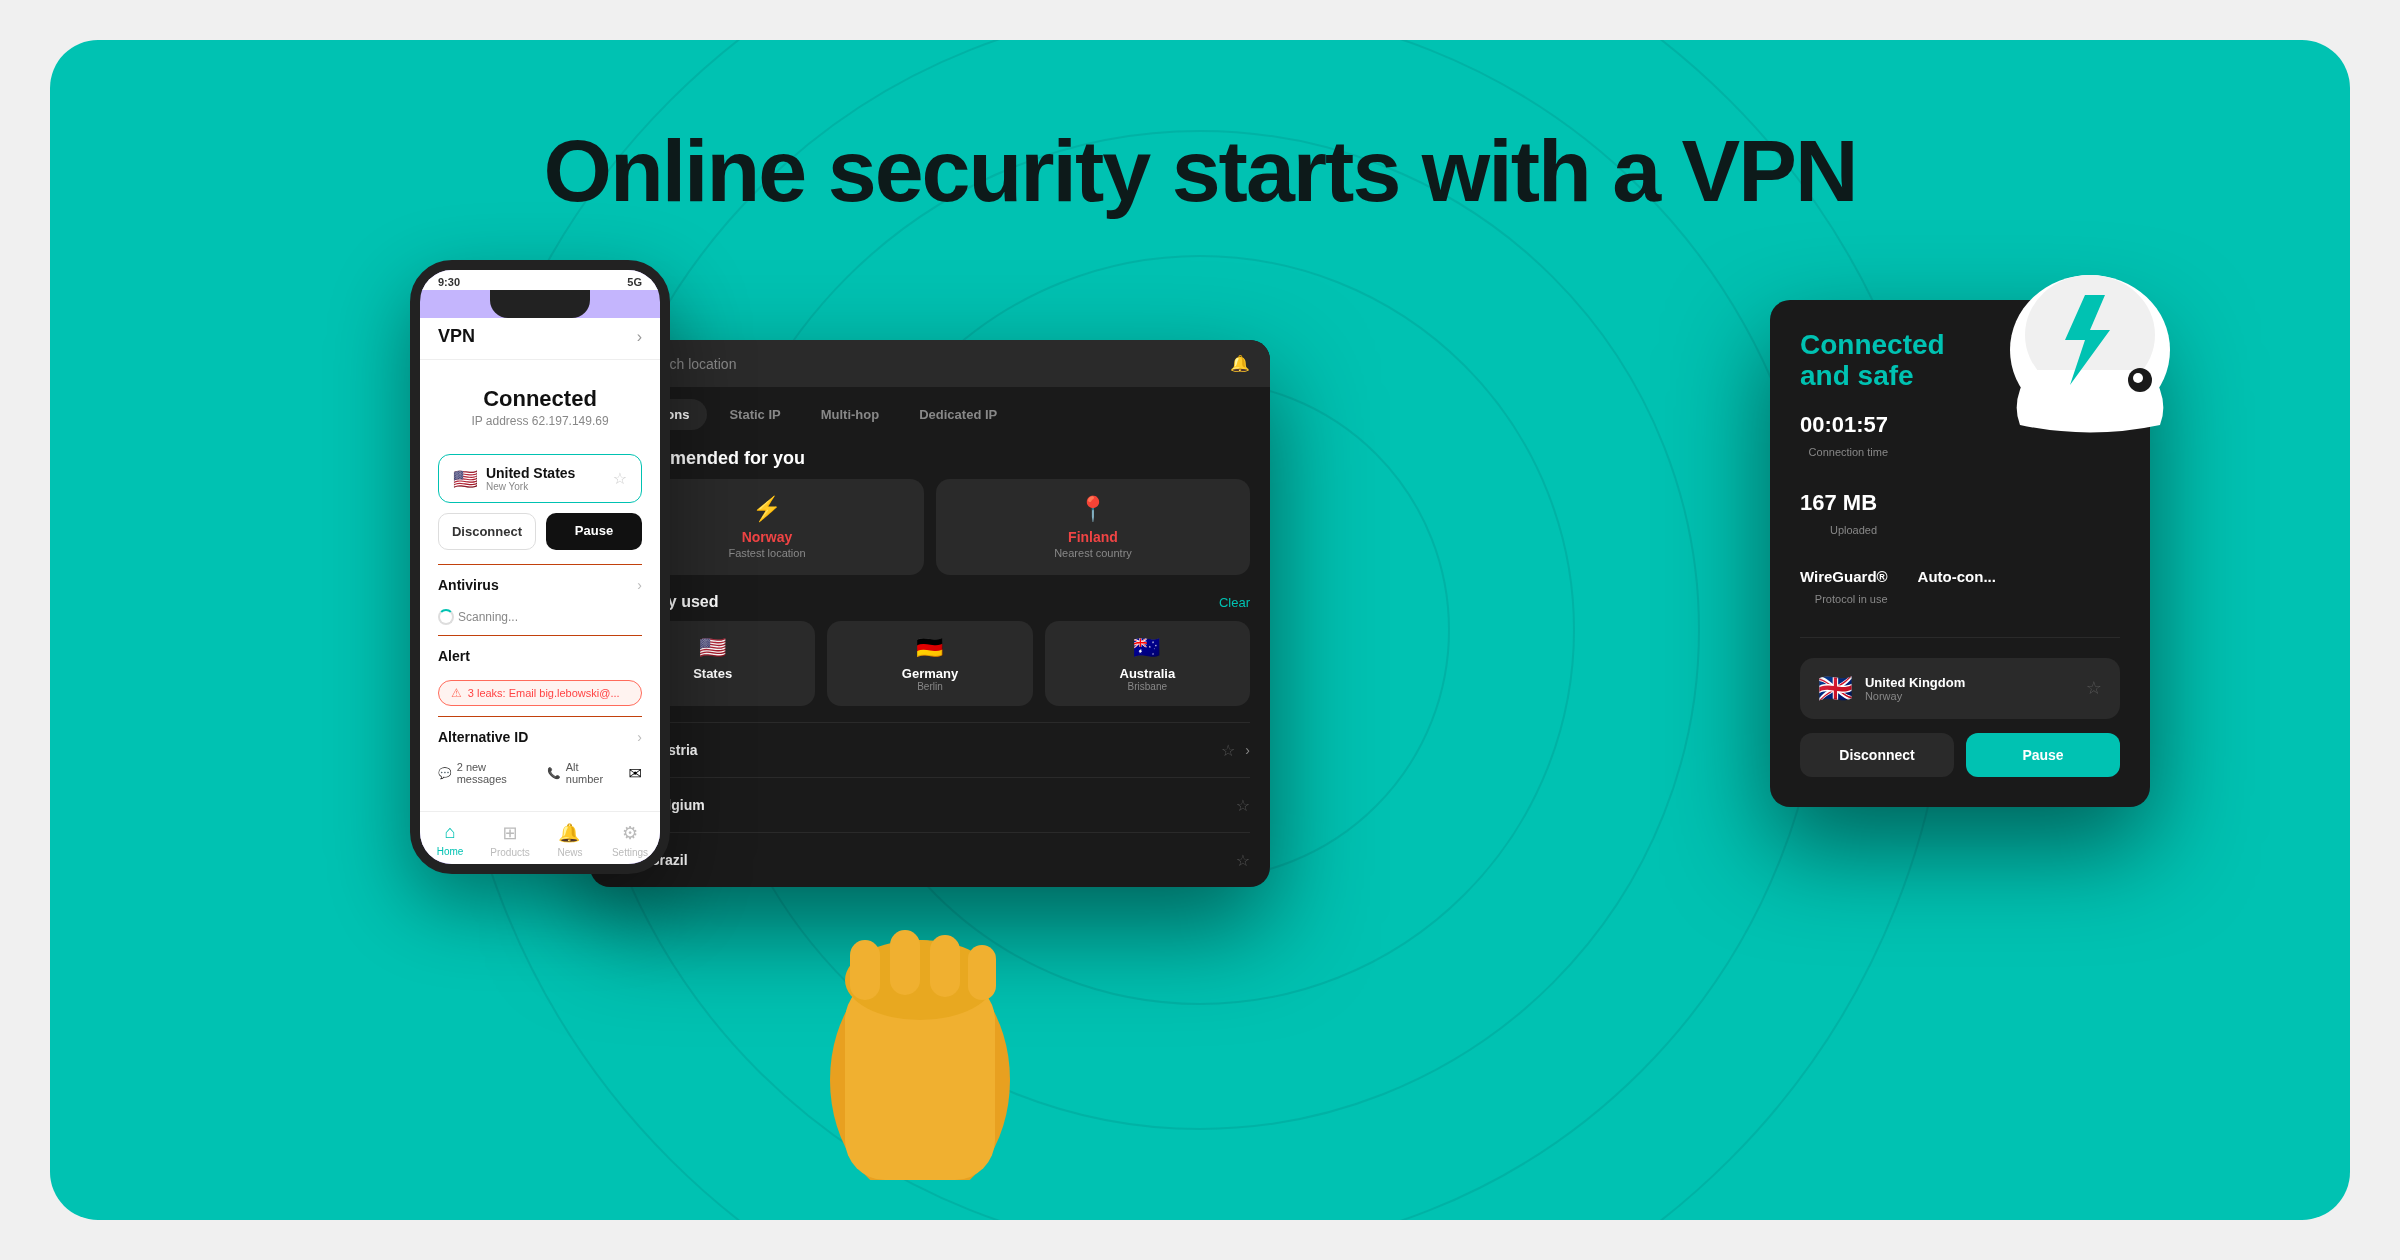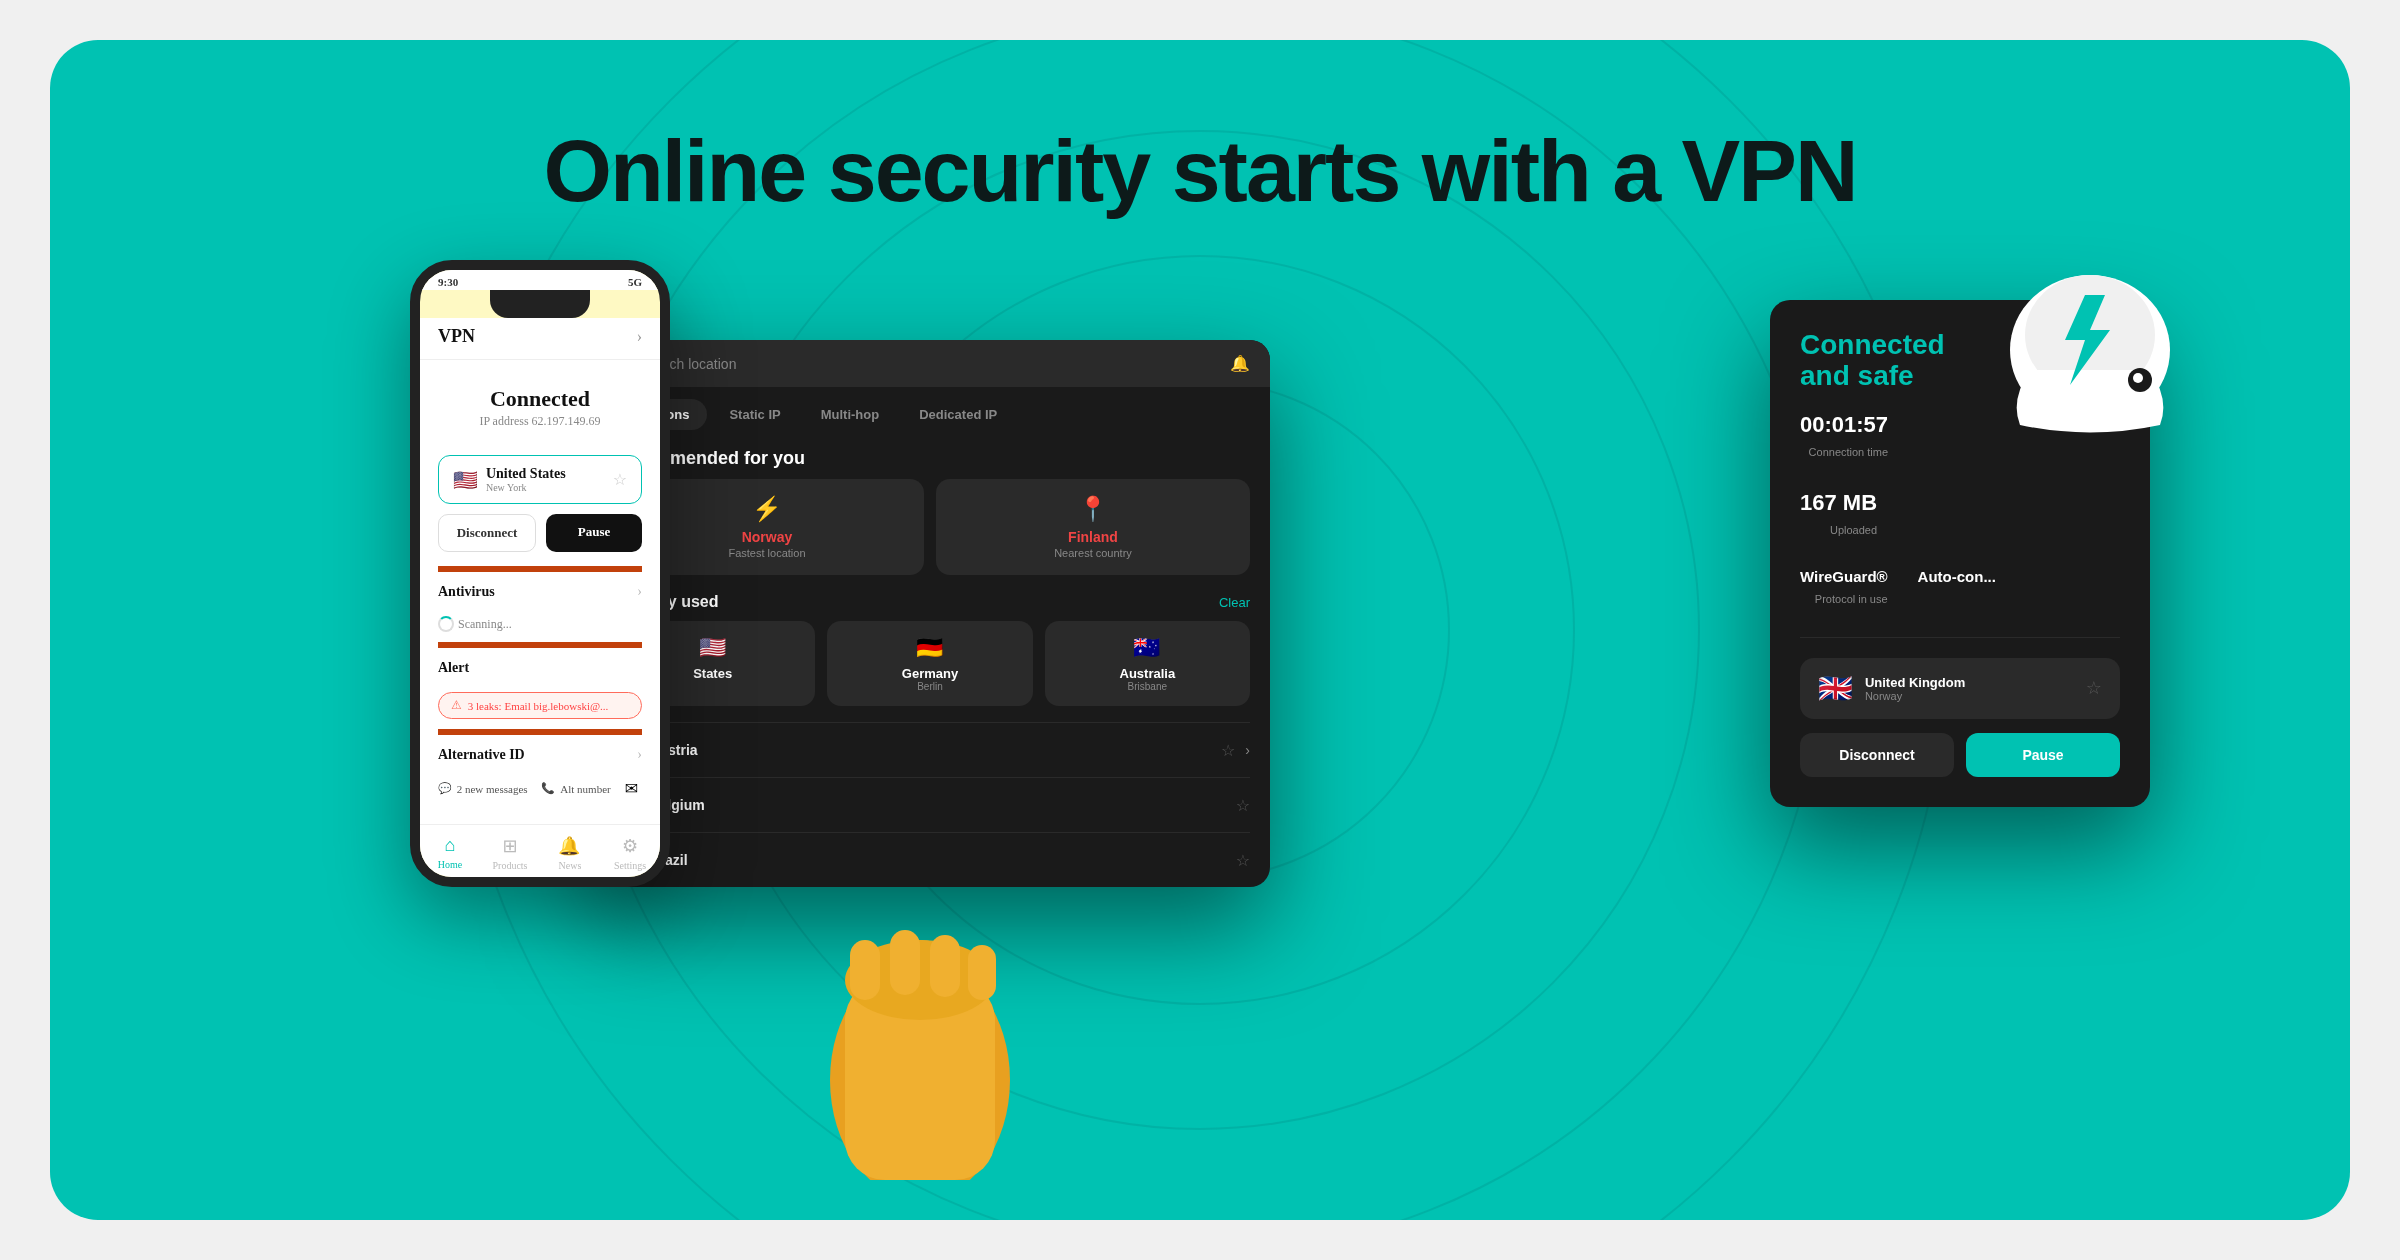--- a/index.html
+++ b/index.html
@@ -48,27 +48,26 @@
     
     .phone-wrapper {
       position: absolute;
       left: 360px;
       top: 220px;
       z-index: 30;
       width: 300px;
     }
     .phone {
       width: 260px;
-      background: #fef9c3;
+      background: #c4b5fd;
       border-radius: 42px;
       border: 10px solid #222;
       overflow: hidden;
       box-shadow: 0 30px 80px rgba(0,0,0,0.4);
       position: relative;
-      font-family: Liberation Serif, serif;
     }
     .phone-notch {
       background: #222;
       height: 28px;
       border-radius: 0 0 18px 18px;
       width: 100px;
       margin: 0 auto;
       position: relative;
       z-index: 2;
     }
@@ -171,21 +170,21 @@
       font-size: 13px;
       font-weight: 600;
       color: #fff;
       text-align: center;
     }
     .section-row {
       display: flex;
       justify-content: space-between;
       align-items: center;
       padding: 12px 0;
-      border-top: 6px solid #c2410c;
+      border-top: 1px solid #c2410c;
     }
     .section-label {
       font-size: 14px;
       font-weight: 700;
       color: #111;
     }
     .section-chevron {
       color: #bbb;
       font-size: 14px;
     }

